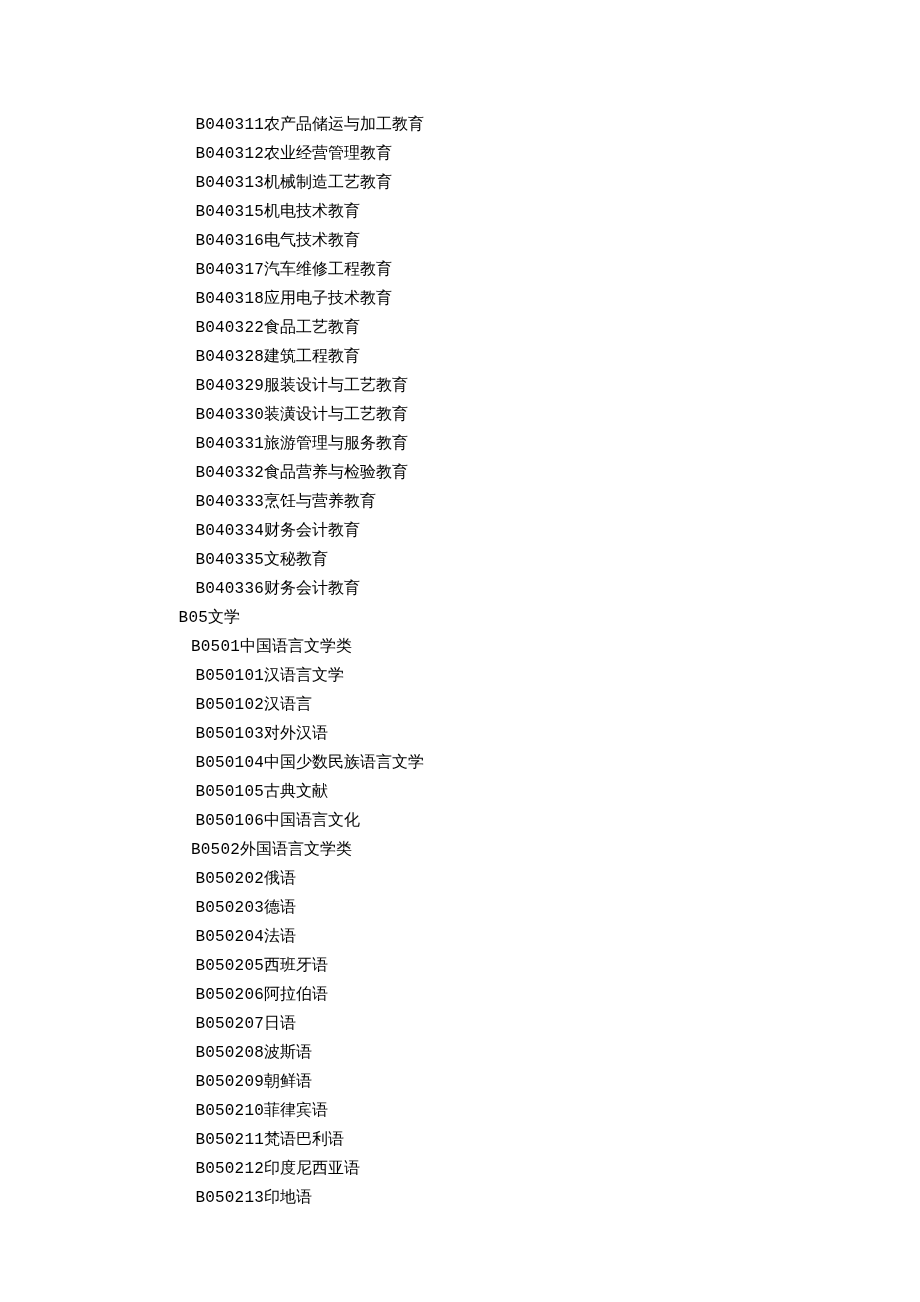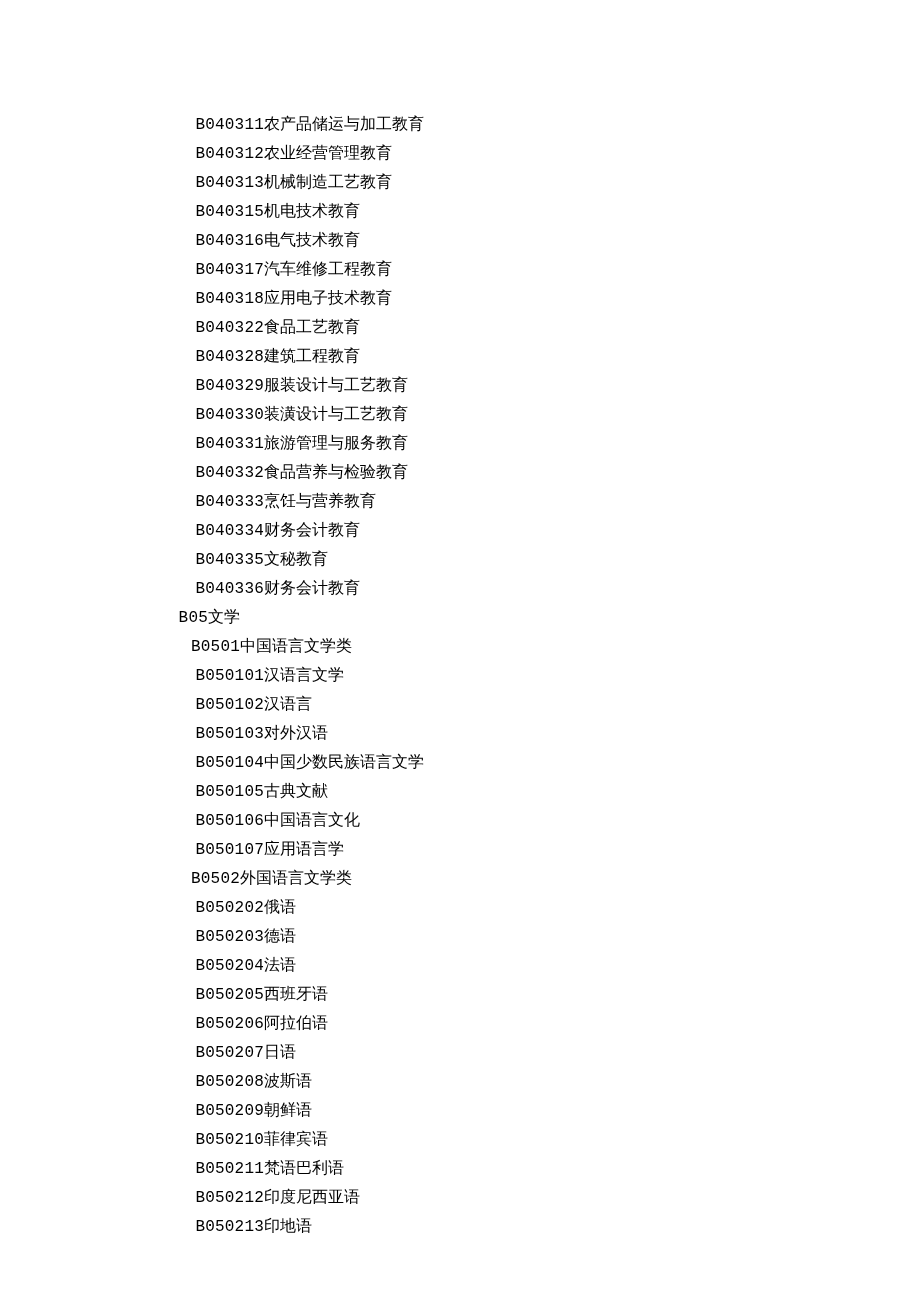--- a/index.html
+++ b/index.html
@@ -70,21 +70,20 @@
     <div class="row level3"><span class="code-col">B040335</span><span class="name-col">文秘教育</span></div>
     <div class="row level3"><span class="code-col">B040336</span><span class="name-col">财务会计教育</span></div>
     <div class="row level1"><span class="code-col">B05</span><span class="name-col">文学</span></div>
     <div class="row level2"><span class="code-col">B0501</span><span class="name-col">中国语言文学类</span></div>
     <div class="row level3"><span class="code-col">B050101</span><span class="name-col">汉语言文学</span></div>
     <div class="row level3"><span class="code-col">B050102</span><span class="name-col">汉语言</span></div>
     <div class="row level3"><span class="code-col">B050103</span><span class="name-col">对外汉语</span></div>
     <div class="row level3"><span class="code-col">B050104</span><span class="name-col">中国少数民族语言文学</span></div>
     <div class="row level3"><span class="code-col">B050105</span><span class="name-col">古典文献</span></div>
     <div class="row level3"><span class="code-col">B050106</span><span class="name-col">中国语言文化</span></div>
-    <div class="row level3"><span class="code-col">B050107</span><span class="name-col">应用语言学</span></div>
     <div class="row level2"><span class="code-col">B0502</span><span class="name-col">外国语言文学类</span></div>
     <div class="row level3"><span class="code-col">B050202</span><span class="name-col">俄语</span></div>
     <div class="row level3"><span class="code-col">B050203</span><span class="name-col">德语</span></div>
     <div class="row level3"><span class="code-col">B050204</span><span class="name-col">法语</span></div>
     <div class="row level3"><span class="code-col">B050205</span><span class="name-col">西班牙语</span></div>
     <div class="row level3"><span class="code-col">B050206</span><span class="name-col">阿拉伯语</span></div>
     <div class="row level3"><span class="code-col">B050207</span><span class="name-col">日语</span></div>
     <div class="row level3"><span class="code-col">B050208</span><span class="name-col">波斯语</span></div>
     <div class="row level3"><span class="code-col">B050209</span><span class="name-col">朝鲜语</span></div>
     <div class="row level3"><span class="code-col">B050210</span><span class="name-col">菲律宾语</span></div>

